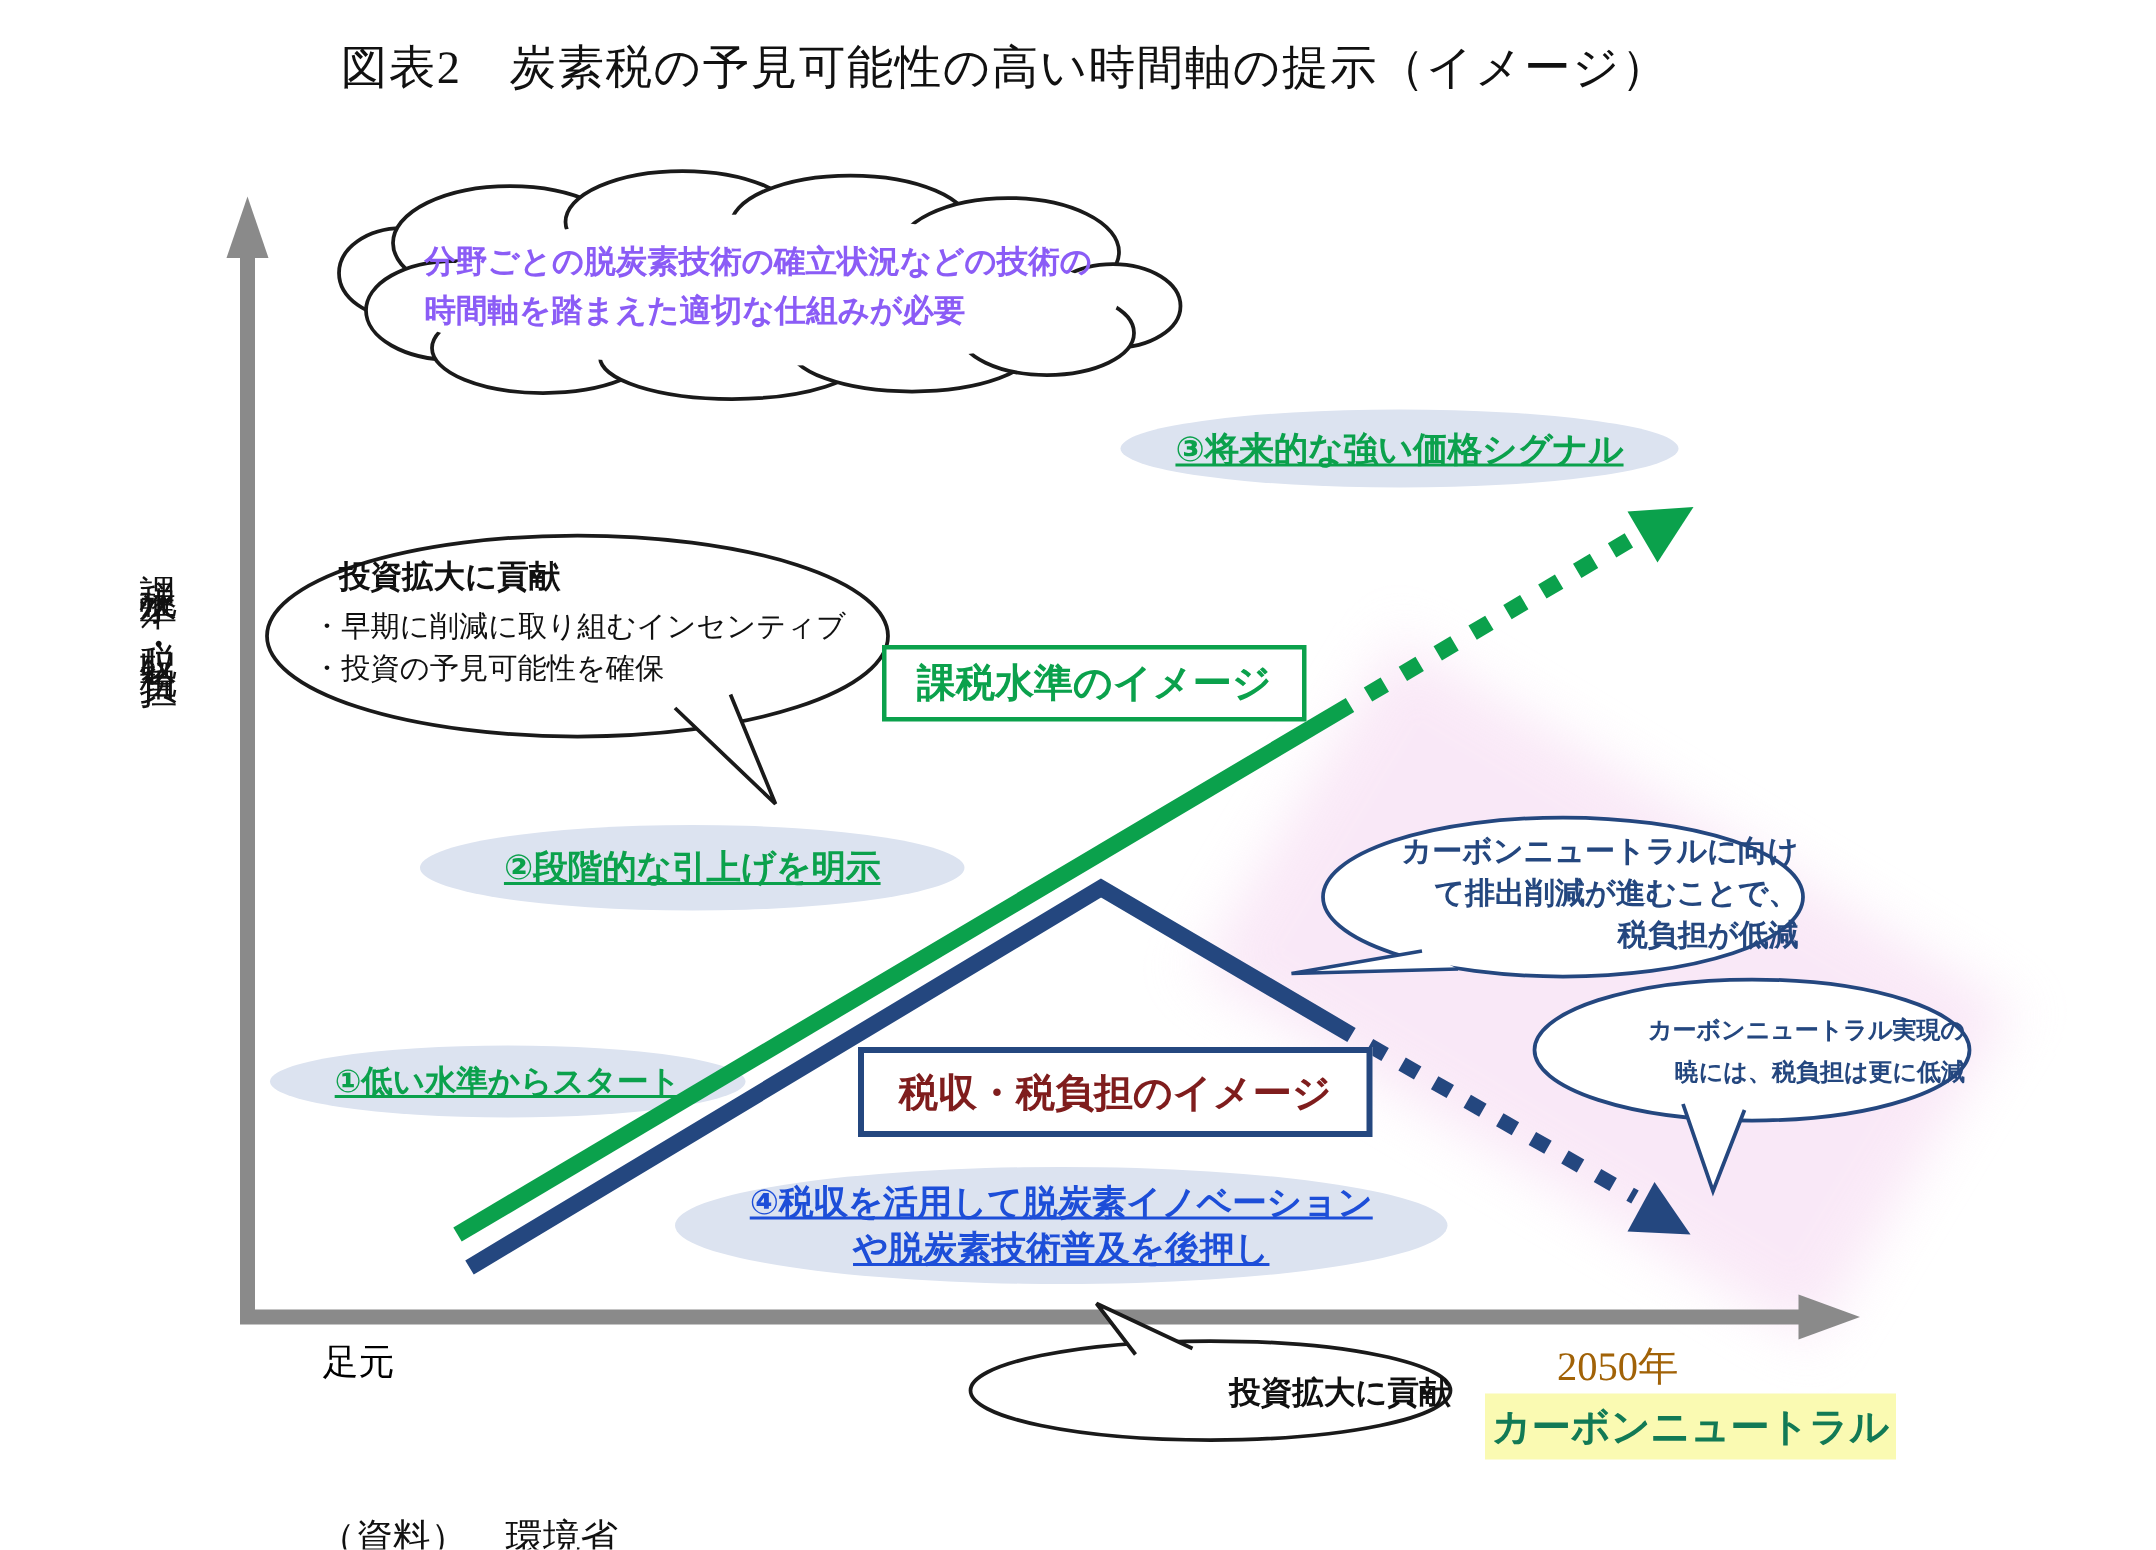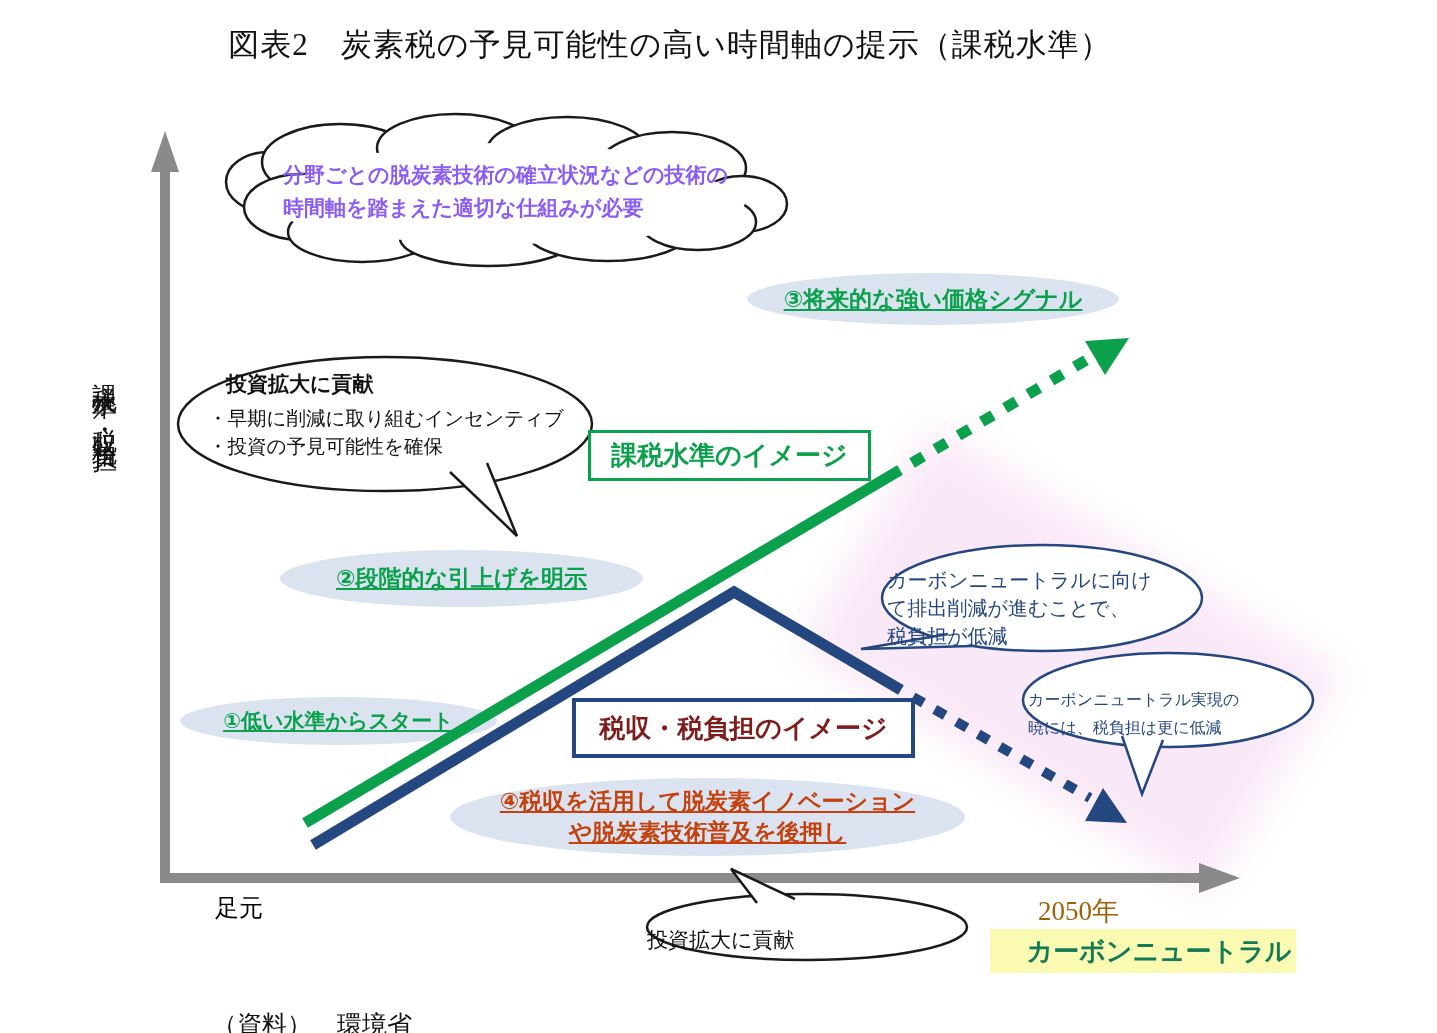--- a/index.html
+++ b/index.html
@@ -10,29 +10,29 @@
   .abs{position:absolute;}
   .serif{font-family:"Liberation Serif","DejaVu Serif",serif;}
   .under{z-index:1;}
   #shapes{position:absolute;left:0;top:0;z-index:2;}
   .over{z-index:3;}
   .badge{
     background:#dce3f0;border-radius:50%;
     display:flex;align-items:center;justify-content:center;
   }
   .green-ul{color:#0ba14c;font-weight:bold;text-decoration:underline;}
-  .blue-ul{color:#c2410c;font-weight:bold;text-decoration:underline;}
+  .blue-ul{color:#1d4ed8;font-weight:bold;text-decoration:underline;}
   .navy{color:#24477f;}
   .outline-box{
     background:#ffffff;display:flex;align-items:center;justify-content:center;
     font-weight:bold;
   }
   .title{font-size:31px;color:#111;text-align:center;letter-spacing:1px;}
   .vert{writing-mode:vertical-rl;letter-spacing:4px;}
-  .bubble-text{font-weight:normal;text-align:left;margin-top:12px;}
+  .bubble-text{font-weight:bold;text-align:right;}
 </style>
 </head>
 <body>
 
 <div class="abs under badge" style="left:747px;top:273px;width:372px;height:52px;">
   <span class="green-ul" style="font-size:23px;">③将来的な強い価格シグナル</span>
 </div>
 
 <div class="abs under badge" style="left:280px;top:550px;width:363px;height:57px;">
   <span class="green-ul" style="font-size:23px;">②段階的な引上げを明示</span>
@@ -99,21 +99,21 @@
     <ellipse cx="1168" cy="700" rx="145" ry="47" fill="#ffffff" stroke="#24477f" stroke-width="2.5"></ellipse>
     <path d="M1122,736 L1142,794 L1163,740" fill="#ffffff" stroke="#24477f" stroke-width="2.5"></path>
   </g>
 
   <g>
     <ellipse cx="807" cy="927" rx="160" ry="33" fill="#ffffff" stroke="#1a1a1a" stroke-width="2.5"></ellipse>
     <path d="M757,903 L731,869 L795,899" fill="#ffffff" stroke="#1a1a1a" stroke-width="2.5"></path>
   </g>
 </svg>
 
-<div class="abs over title serif" style="left:0;top:24px;width:1340px;">図表2　炭素税の予見可能性の高い時間軸の提示（課税水準）</div>
+<div class="abs over title serif" style="left:0;top:24px;width:1340px;">図表2　炭素税の予見可能性の高い時間軸の提示（イメージ）</div>
 
 <div class="abs over serif vert" style="left:88px;top:363px;font-size:25px;color:#111;">課税水準／税収・税負担</div>
 
 <div class="abs over" style="left:283px;top:158px;width:480px;font-size:21px;font-weight:bold;color:#8b5cf6;line-height:33px;">
   <div>分野ごとの脱炭素技術の確立状況などの技術の</div>
   <div>時間軸を踏まえた適切な仕組みが必要</div>
 </div>
 
 <div class="abs over" style="left:208px;top:370px;width:370px;color:#111;">
   <div style="font-size:21px;font-weight:bold;margin-left:18px;margin-bottom:6px;">投資拡大に貢献</div>
@@ -139,17 +139,17 @@
   <div>カーボンニュートラル実現の</div>
   <div>暁には、税負担は更に低減</div>
 </div>
 
 <div class="abs over bubble-text" style="left:647px;top:914px;width:320px;font-size:21px;color:#111;">投資拡大に貢献</div>
 
 <div class="abs over serif" style="left:215px;top:892px;font-size:24px;color:#000000;">足元</div>
 
 <div class="abs over serif" style="left:1038px;top:893px;font-size:27px;color:#a16207;">2050年</div>
 
-<div class="abs over" style="left:990px;top:929px;width:274px;height:44px;background:#fafab2;display:flex;align-items:center;justify-content:center;padding-left:32px;">
+<div class="abs over" style="left:990px;top:929px;width:274px;height:44px;background:#fafab2;display:flex;align-items:center;justify-content:center;">
   <span style="font-size:26px;font-weight:bold;color:#127a55;">カーボンニュートラル</span>
 </div>
 
 <div class="abs over serif" style="left:212px;top:1008px;font-size:25px;color:#111;">（資料）　環境省</div>
 
 </body></html>

